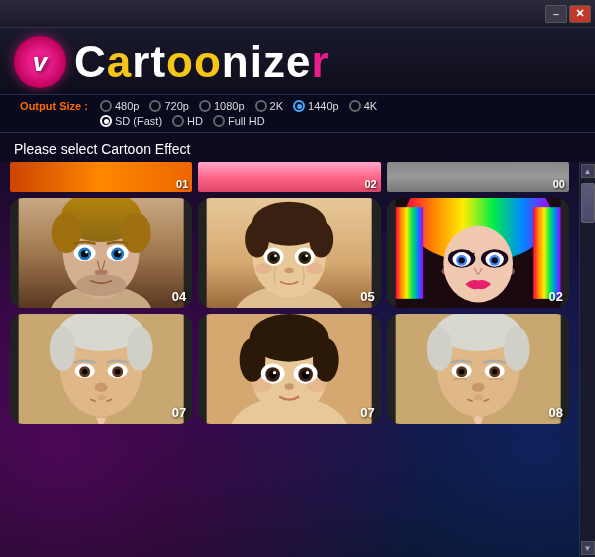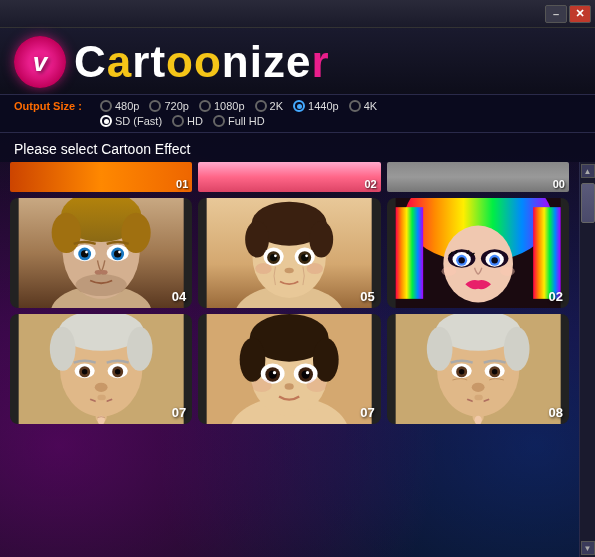--- a/index.html
+++ b/index.html
@@ -93,20 +93,21 @@
       font-style: italic;
       text-shadow: 2px 2px 4px rgba(0,0,0,0.5);
     }
 
     
     .controls {
       background: rgba(10, 10, 30, 0.9);
       padding: 5px 14px 5px 14px;
       border-top: 1px solid #2a2a4a;
       border-bottom: 1px solid #2a2a4a;
+      text-align: center;
     }
 
     .control-row {
       display: flex;
       align-items: center;
       margin-bottom: 3px;
     }
 
     .control-row:last-child { margin-bottom: 0; }
 
@@ -201,21 +202,21 @@
 
     .gallery-grid {
       display: grid;
       grid-template-columns: repeat(3, 1fr);
       gap: 6px;
     }
 
     .gallery-item {
       position: relative;
       background: #222;
-      border-radius: 8px;
+      border-radius: 13px;
       overflow: hidden;
       cursor: pointer;
       height: 110px;
     }
 
     .item-number {
       position: absolute;
       bottom: 4px;
       right: 6px;
       color: white;

